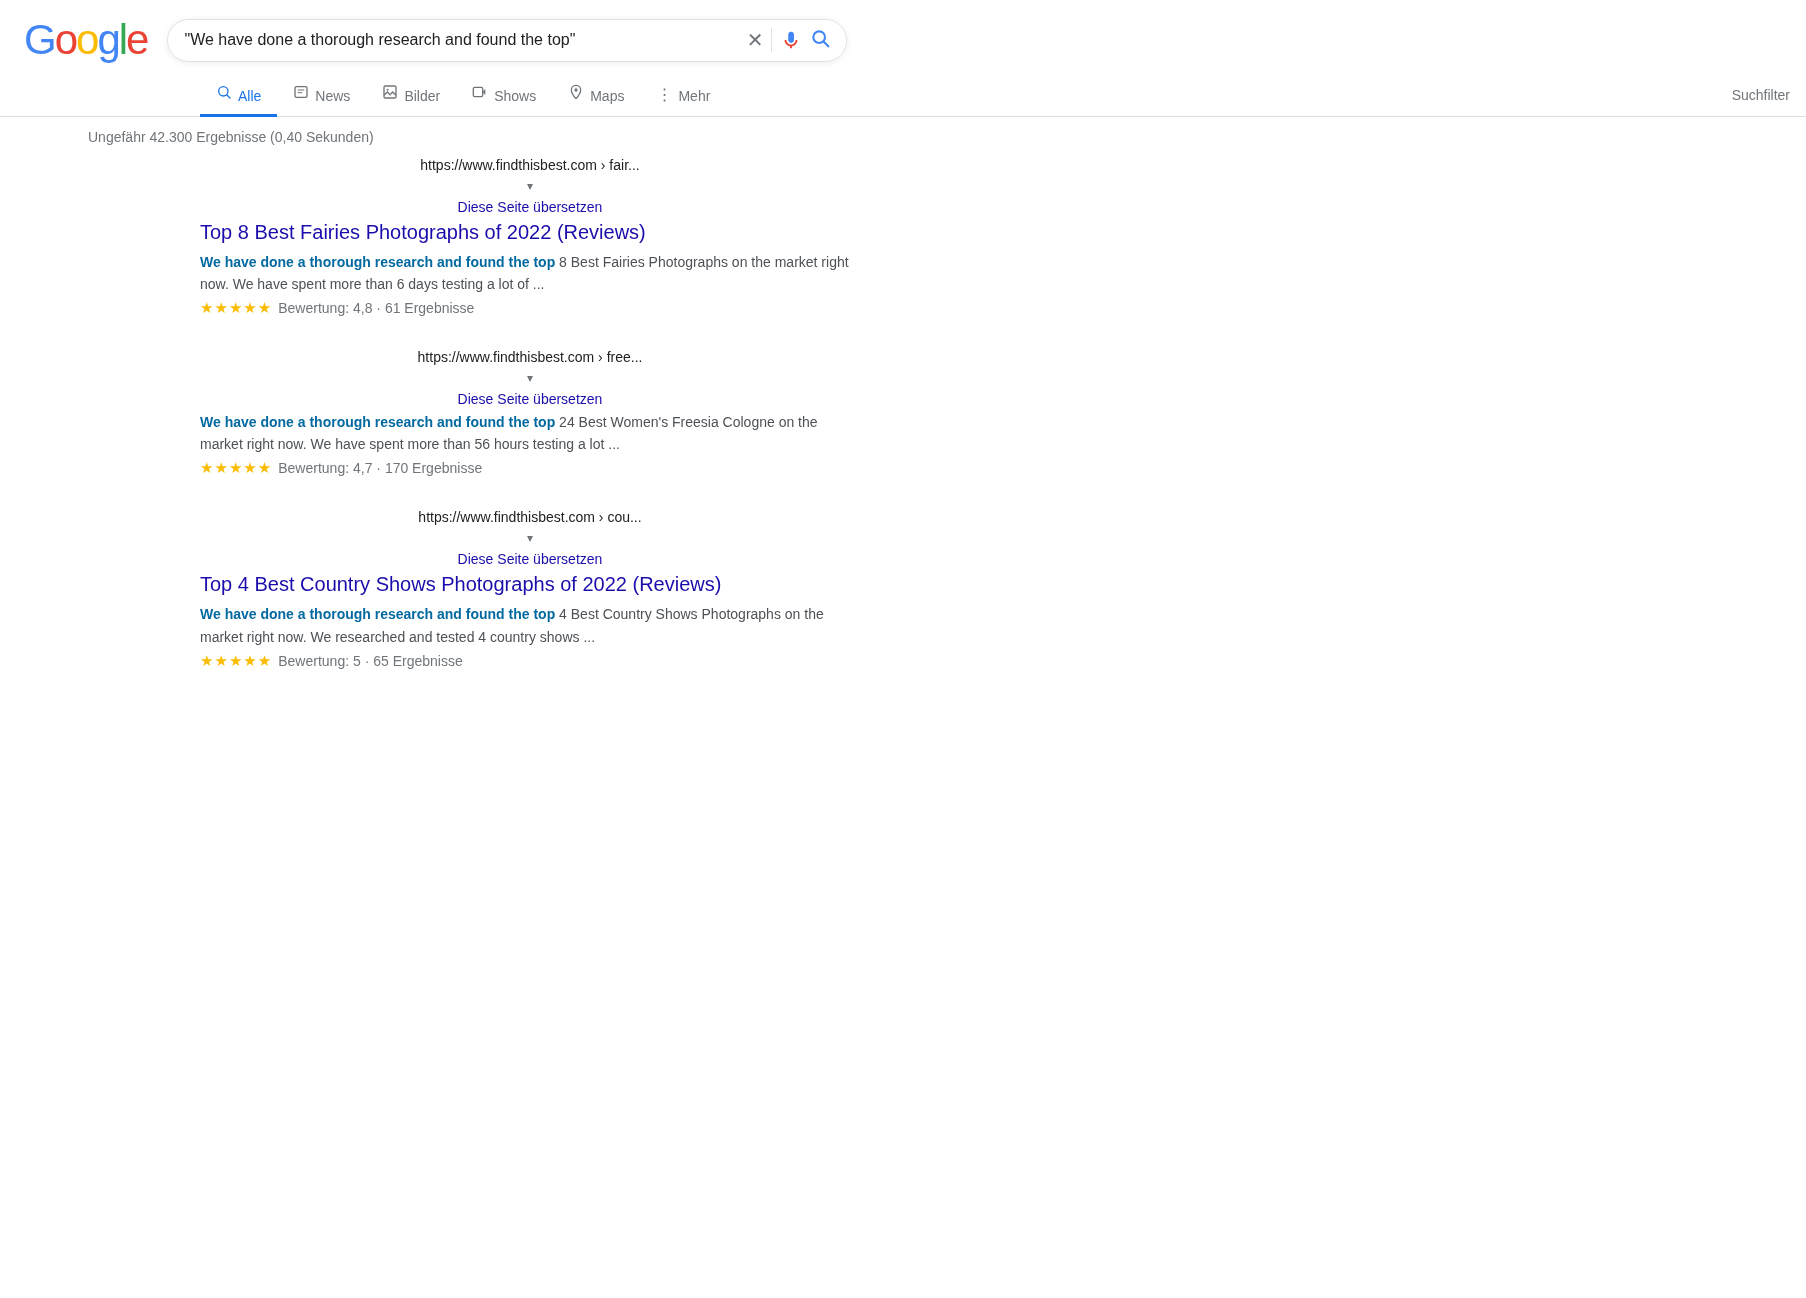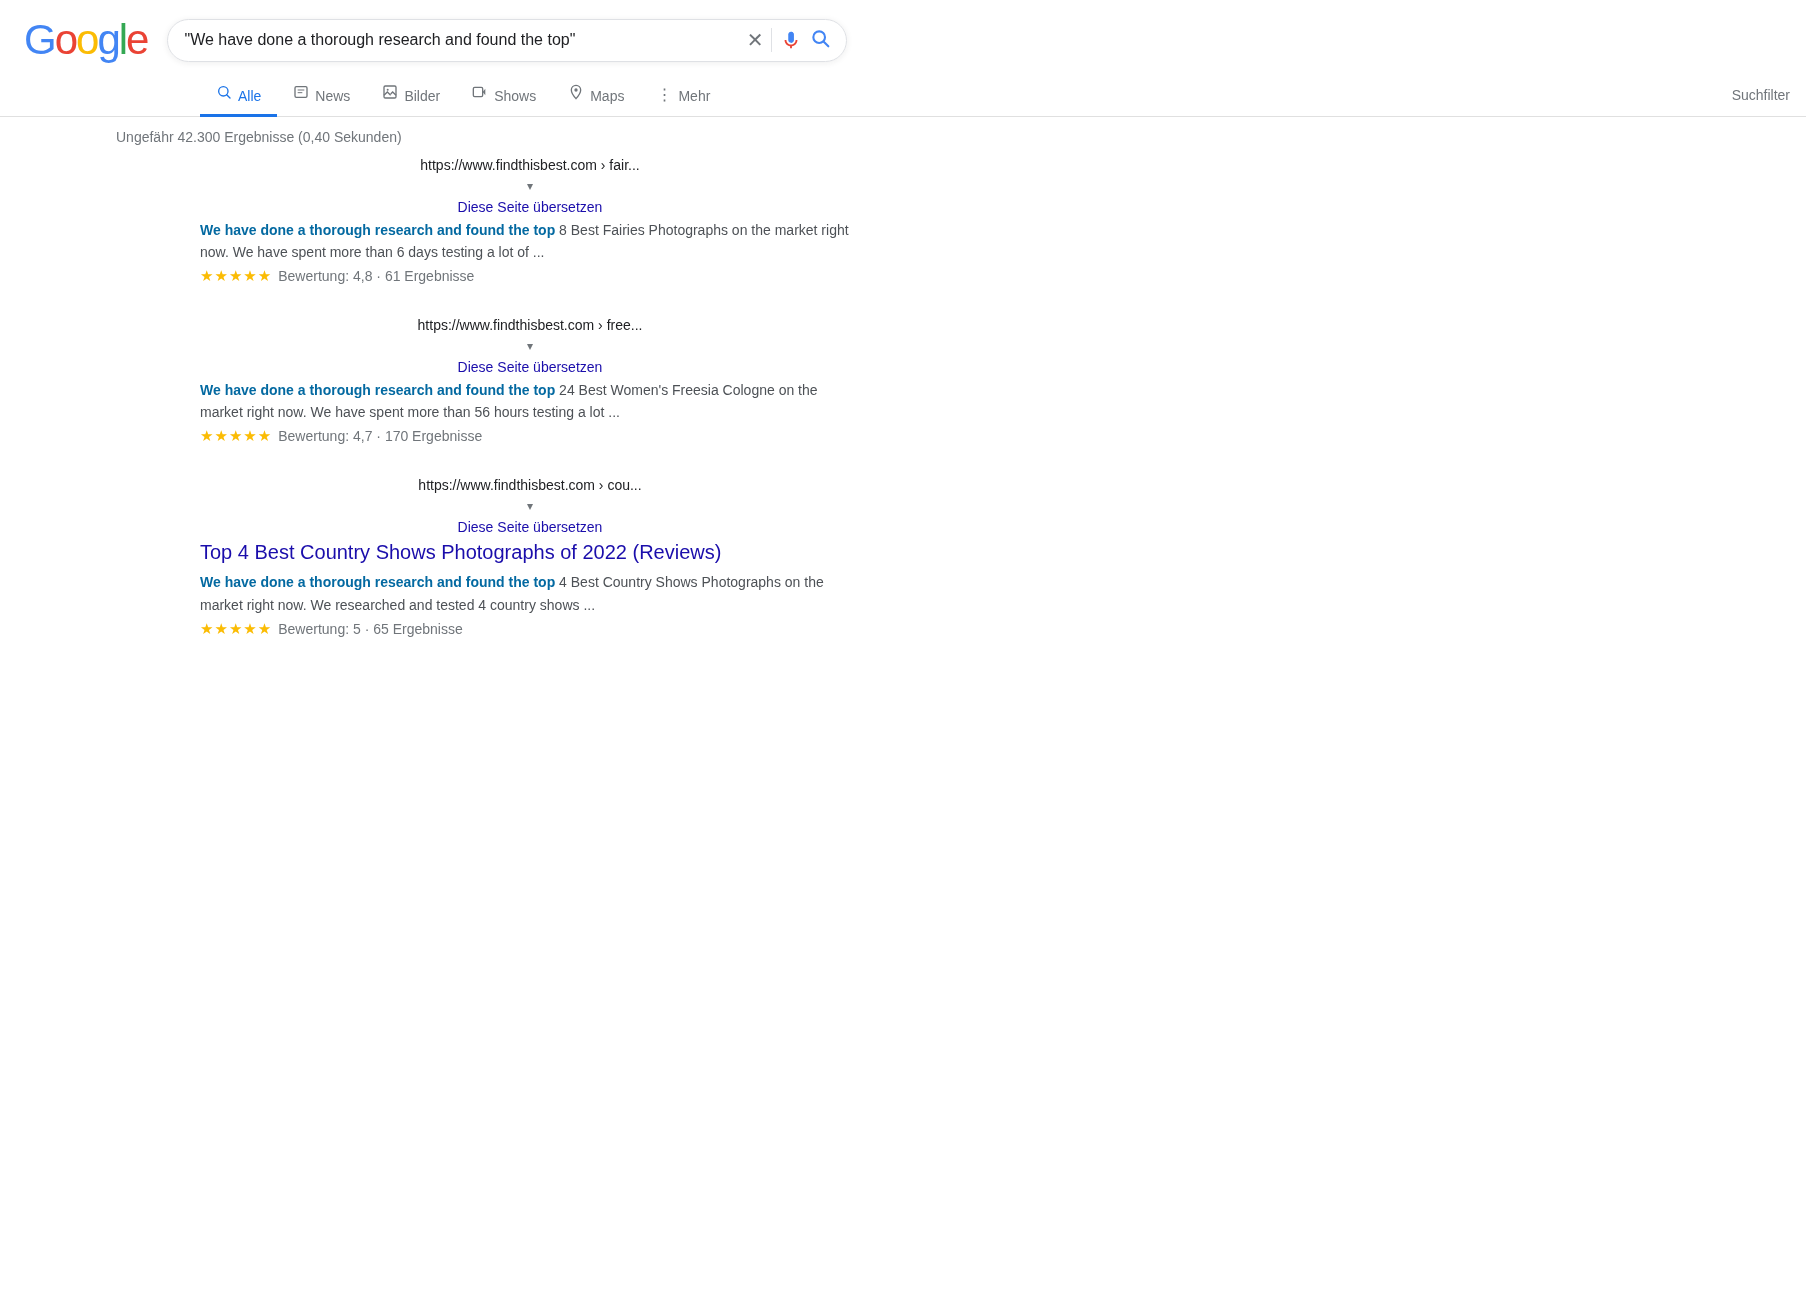--- a/index.html
+++ b/index.html
@@ -113,21 +113,21 @@
     .suchfilter {
       margin-left: auto;
       padding: 10px 16px;
       cursor: pointer;
       color: #70757a;
       font-size: 14px;
     }
 
     
     .results-count {
-      padding: 12px 0 12px 116px;
+      padding: 12px 0 12px 88px;
       color: #70757a;
       font-size: 14px;
     }
 
     
     .results-container {
       padding: 0 0 0 200px;
       max-width: 860px;
     }
 
@@ -291,20 +291,21 @@
 <div class="results-count">Ungefähr 42.300 Ergebnisse (0,40 Sekunden)</div>
 
 <div class="results-container">
 
   <div class="result-item">
     <div class="result-url-line">
       <span class="result-url">https://www.findthisbest.com › fair...</span>
       <span class="result-url-arrow">▾</span>
       <a class="result-translate-link">Diese Seite übersetzen</a>
     </div>
+    <a class="result-title">Top 8 Best Fairies Photographs of 2022 (Reviews)</a>
     <div class="result-snippet">
       <strong>We have done a thorough research and found the top</strong><span> 8 Best Fairies Photographs on the market right now. We have spent more than 6 days testing a lot of ...</span>
     </div>
     <div class="result-rating">
       <span class="stars">★★★★★</span>
       <span class="rating-text"><span>Bewertung: 4,8</span> · <span>61 Ergebnisse</span></span>
     </div>
   </div>
 
   <div class="result-item">

